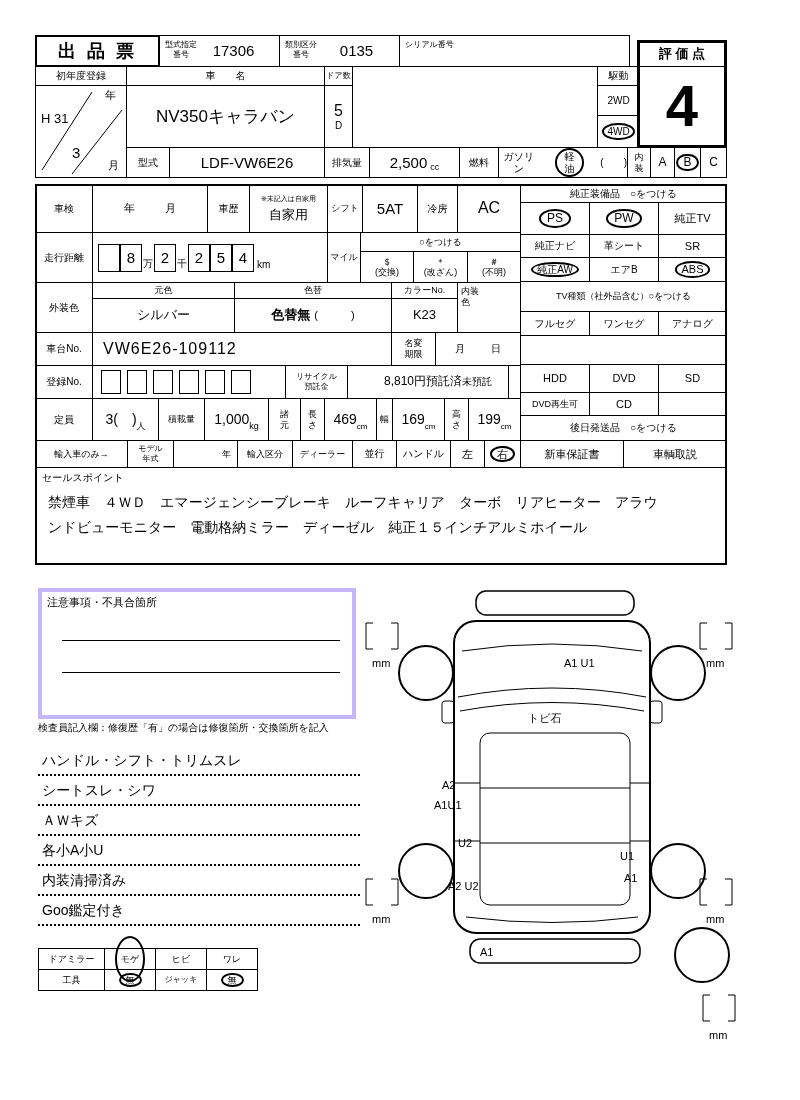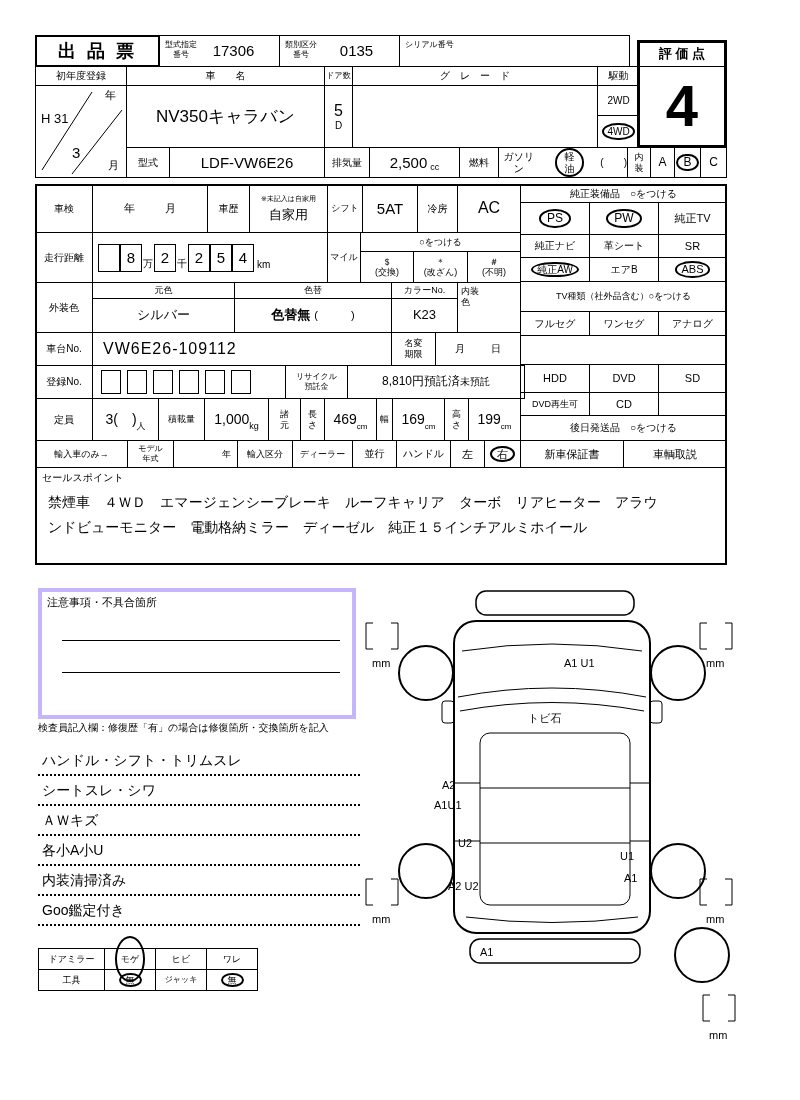--- a/index.html
+++ b/index.html
@@ -63,21 +63,20 @@
   <div class="c f17" style="left:126px;top:85px;width:199px;height:63px">NV350キャラバン</div>
   <div class="c f10" style="left:126px;top:147px;width:44px;height:31px">型式</div>
   <div class="c f15" style="left:169px;top:147px;width:156px;height:31px">LDF-VW6E26</div>
 
   <div class="c f8" style="left:324px;top:66px;width:29px;height:20px">ドア数</div>
   <div class="c col" style="left:324px;top:85px;width:29px;height:63px">
     <span class="f16">5</span>
     <span class="f10">D</span>
   </div>
 
-  <div class="c f10" style="left:352px;top:66px;width:246px;height:20px">グ　レ　ー　ド</div>
 
   <div class="c f10" style="left:597px;top:66px;width:43px;height:20px">駆動</div>
   <div class="c f10" style="left:597px;top:85px;width:43px;height:31px">2WD</div>
   <div class="c" style="left:597px;top:115px;width:43px;height:33px">
     <span class="circ f10" style="padding:1px 3px">4WD</span>
   </div>
 
   <div class="c f10" style="left:324px;top:147px;width:46px;height:31px">排気量</div>
   <div class="c" style="left:369px;top:147px;width:91px;height:31px">
     <span class="f15">2,500</span>
@@ -171,21 +170,21 @@
     <span class="rbox"></span>
       <span class="rbox"></span>
       <span class="rbox"></span>
       <span class="rbox"></span>
       <span class="rbox"></span>
       <span class="rbox"></span>
   </div>
   <div class="c" style="left:285px;top:365px;width:63px;height:34px">
     <span class="f8 wrapv" style="width:46px">リサイクル預託金</span>
   </div>
-  <div class="c" style="left:347px;top:365px;width:178px;height:34px;justify-content:center;padding:0 0">
+  <div class="c" style="left:347px;top:365px;width:162px;height:34px;justify-content:flex-end;padding:0 16px">
     <span class="f12">8,810円預託済</span>
     <span class="f10">未預託</span>
   </div>
 
   <div class="c f10" style="left:35px;top:398px;width:58px;height:43px">定員</div>
   <div class="c" style="left:92px;top:398px;width:67px;height:43px">
     <span class="f14">3(　)</span>
     <span class="f9" style="margin-top:14px">人</span>
   </div>
   <div class="c f9" style="left:158px;top:398px;width:47px;height:43px">積載量</div>

